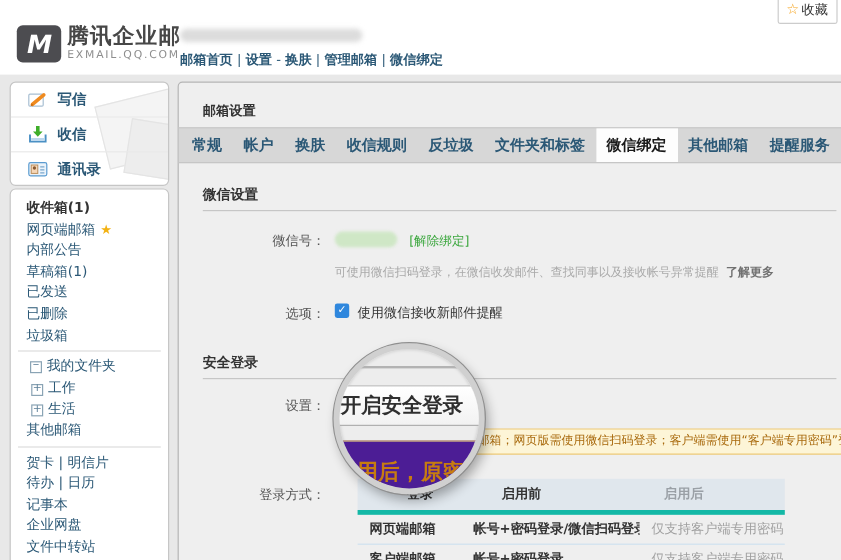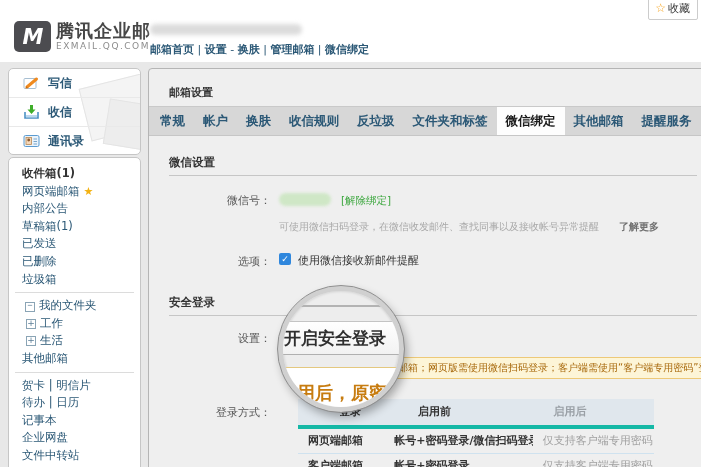--- a/index.html
+++ b/index.html
@@ -55,21 +55,21 @@
     border-top:1px solid #c9c9c9;border-bottom:1px solid #c6c6c6;display:flex;padding-left:2px;}
   .tab{padding:0 9px;line-height:28px;font-size:12.5px;font-weight:bold;color:#2b5876;cursor:pointer;white-space:nowrap;}
   .tab.active{background:#fdfdfd;color:#1a1a1a;}
   .sec-title{position:absolute;left:20px;font-size:11.5px;font-weight:bold;color:#333;}
   .sec-hr{position:absolute;left:20px;width:528px;border-top:1px solid #c6c6c6;height:0;}
   .flabel{position:absolute;left:20px;width:102px;text-align:right;font-size:11px;color:#555;}
   .wid-blur{position:absolute;left:130px;width:52px;height:13px;border-radius:7px;
     background:#cfe7c6;filter:blur(1.5px);}
   .unbind{position:absolute;left:192px;font-size:10.5px;color:#3aa63c;cursor:pointer;white-space:nowrap;}
   .desc{position:absolute;left:130px;font-size:10px;color:#a9a9a9;white-space:nowrap;}
-  .more{color:#707070;font-weight:bold;margin-left:20px;cursor:pointer;}
+  .more{color:#707070;font-weight:bold;margin-left:6px;cursor:pointer;}
   .checkbox{position:absolute;left:130px;width:12px;height:12px;background:#2f87dd;border-radius:2px;
     color:#fff;font-size:9px;line-height:12px;text-align:center;cursor:pointer;}
   .opt-label{position:absolute;left:149px;font-size:11px;color:#333;white-space:nowrap;}
   .notice{position:absolute;left:222px;top:288px;width:320px;height:20px;background:#fdf5d7;
     border:1px solid #edc978;border-radius:2px;line-height:20px;font-size:10px;color:#a8690c;
     padding:0 6px;white-space:nowrap;overflow:hidden;z-index:1;}
   
   .ltable{position:absolute;left:149px;top:330px;width:356px;font-size:11px;z-index:1;}
   .trow{display:flex;}
   .trow.head{height:26px;line-height:26px;background:#e0e7ed;border-bottom:4px solid #14b8a6;font-weight:bold;color:#333;padding-left:31px;}
@@ -80,21 +80,21 @@
   .muted{color:#a0a0a0 !important;font-weight:normal !important;}
   .trow.head .muted{font-weight:bold !important;color:#9aa0a6 !important;}
   
   .magnifier{position:absolute;left:129px;top:217px;width:116px;height:116px;border-radius:50%;
     border:5px solid #d0d0d0;outline:1px solid #8f8f8f;background:#ededed;overflow:hidden;z-index:5;
     box-shadow:3px 5px 10px rgba(0,0,0,.32), inset 0 0 3px rgba(0,0,0,.18);}
   .mag-line{position:absolute;left:0;right:0;top:14px;height:2px;background:#b3b3b3;}
   .mag-btn{position:absolute;left:-5px;right:-5px;top:30px;height:32px;
     background:linear-gradient(#ffffff,#f2f2f2);border-top:1px solid #c4c4c4;border-bottom:1px solid #b0b0b0;
     line-height:32px;font-size:17px;font-weight:bold;color:#2f2f2f;padding-left:6px;white-space:nowrap;cursor:pointer;}
-  .mag-yellow{position:absolute;left:-5px;right:-5px;top:76px;bottom:-2px;background:#ffffff;
+  .mag-yellow{position:absolute;left:-5px;right:-5px;top:76px;bottom:-2px;background:#4c1d95;
     border-top:1px solid #e4c87f;}
   .mag-big{margin-top:13px;margin-left:1px;font-size:18px;font-weight:bold;color:#c77c10;white-space:nowrap;}
 </style>
 </head>
 <body>
 
 <div class="topbar">
   <div class="logo">
     <div class="logo-mark">M</div>
     <div class="logo-text">

